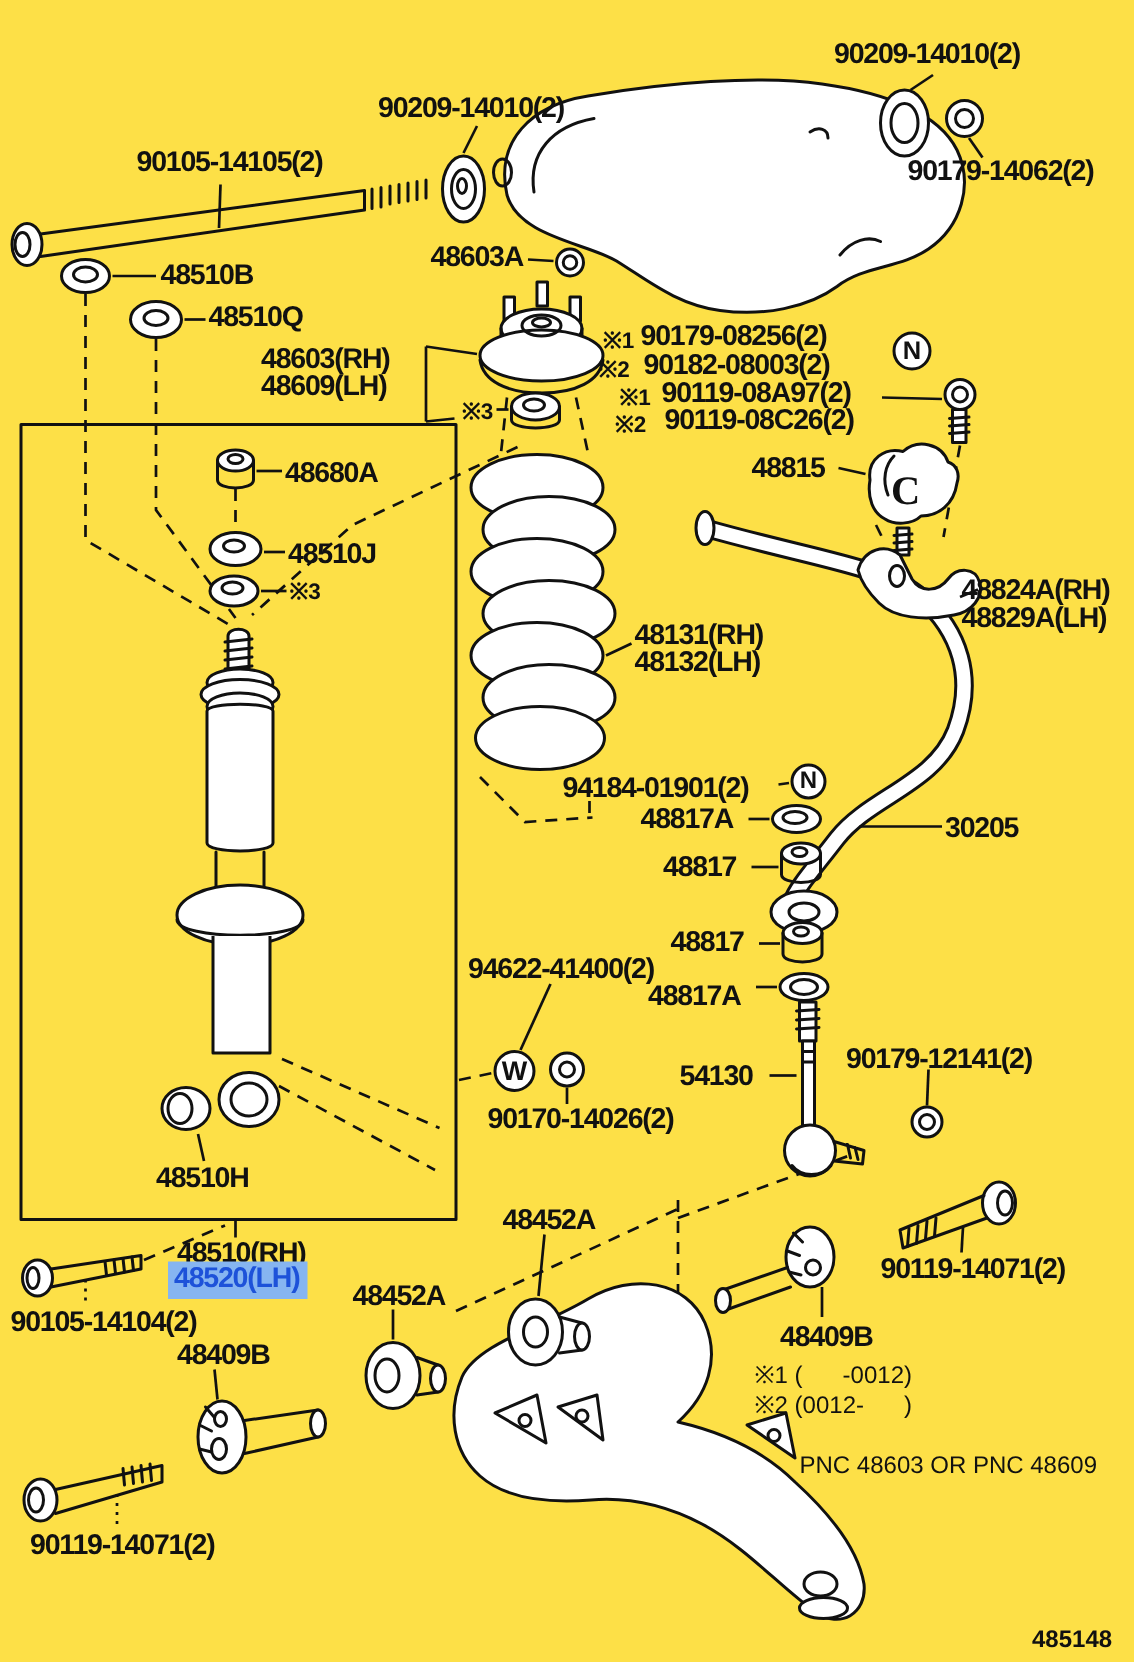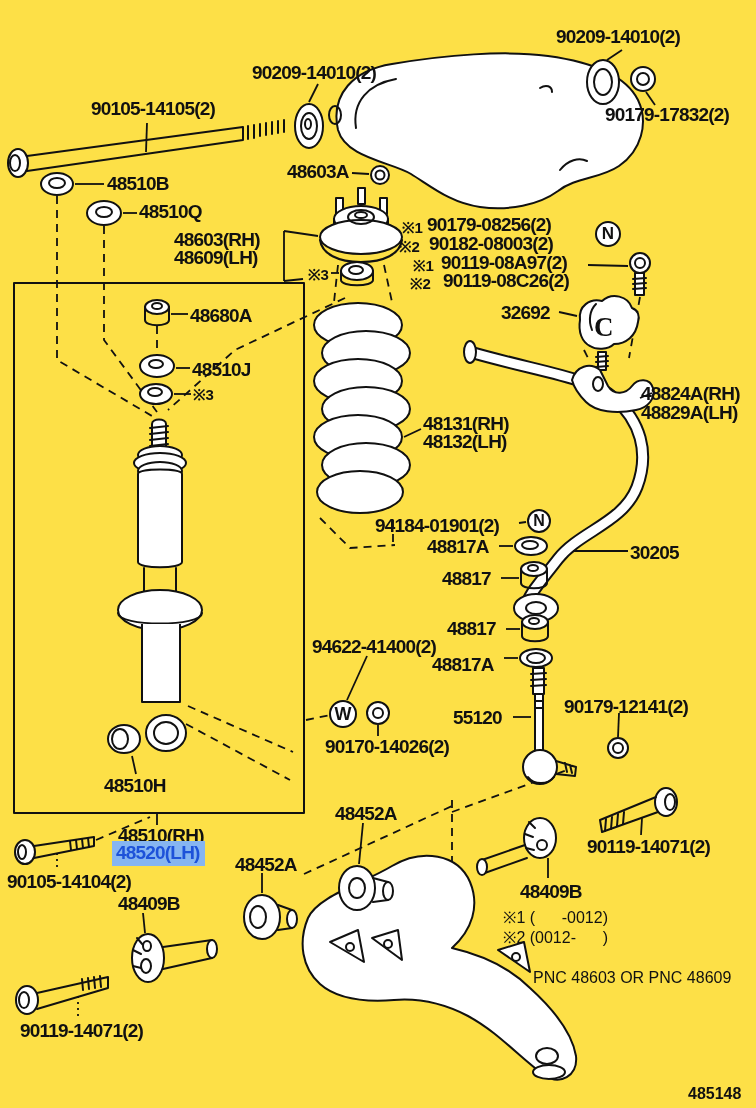--- a/index.html
+++ b/index.html
@@ -267,51 +267,51 @@
     <path class="s" d="M656,797 L600,820 M658,812 L602,832 M600,820 l2,12"></path>
     <path class="s" d="M606,819 l-1,12 M612,817 l-1,12 M618,814 l-1,12 M624,812 l-1,12"></path>
     <path class="ld" d="M642,818 L641,835"></path>
   </g>
 
 </svg>
 
 <div class="lbl" style="left:556px;top:27px">90209-14010(2)</div>
 <div class="lbl" style="left:252px;top:63px">90209-14010(2)</div>
 <div class="lbl" style="left:91px;top:99px">90105-14105(2)</div>
-<div class="lbl" style="left:605px;top:105px">90179-17832(2)</div>
+<div class="lbl" style="left:605px;top:105px">90179-14062(2)</div>
 <div class="lbl" style="left:287px;top:162px">48603A</div>
 <div class="lbl" style="left:107px;top:174px">48510B</div>
 <div class="lbl" style="left:139px;top:202px">48510Q</div>
 <div class="lbl" style="left:174px;top:230px">48603(RH)</div>
 <div class="lbl" style="left:174px;top:248px">48609(LH)</div>
 <div class="lbl sym" style="left:402px;top:220px">※1</div>
 <div class="lbl" style="left:427px;top:215px">90179-08256(2)</div>
 <div class="lbl sym" style="left:399px;top:239px">※2</div>
 <div class="lbl" style="left:429px;top:234px">90182-08003(2)</div>
 <div class="lbl sym" style="left:413px;top:258px">※1</div>
 <div class="lbl" style="left:441px;top:253px">90119-08A97(2)</div>
 <div class="lbl sym" style="left:410px;top:276px">※2</div>
 <div class="lbl" style="left:443px;top:271px">90119-08C26(2)</div>
 <div class="lbl sym" style="left:308px;top:267px">※3</div>
-<div class="lbl" style="left:501px;top:303px">32692</div>
+<div class="lbl" style="left:501px;top:303px">48815</div>
 <div class="lbl" style="left:190px;top:306px">48680A</div>
 <div class="lbl" style="left:192px;top:360px">48510J</div>
 <div class="lbl sym" style="left:193px;top:387px">※3</div>
 <div class="lbl" style="left:423px;top:414px">48131(RH)</div>
 <div class="lbl" style="left:423px;top:432px">48132(LH)</div>
 <div class="lbl" style="left:641px;top:384px">48824A(RH)</div>
 <div class="lbl" style="left:641px;top:403px">48829A(LH)</div>
 <div class="lbl" style="left:375px;top:516px">94184-01901(2)</div>
 <div class="lbl" style="left:427px;top:537px">48817A</div>
 <div class="lbl" style="left:442px;top:569px">48817</div>
 <div class="lbl" style="left:630px;top:543px">30205</div>
 <div class="lbl" style="left:447px;top:619px">48817</div>
 <div class="lbl" style="left:432px;top:655px">48817A</div>
 <div class="lbl" style="left:312px;top:637px">94622-41400(2)</div>
-<div class="lbl" style="left:453px;top:708px">55120</div>
+<div class="lbl" style="left:453px;top:708px">54130</div>
 <div class="lbl" style="left:564px;top:697px">90179-12141(2)</div>
 <div class="lbl" style="left:325px;top:737px">90170-14026(2)</div>
 <div class="lbl" style="left:104px;top:776px">48510H</div>
 <div class="lbl" style="left:118px;top:826px">48510(RH)</div>
 <div class="lbl hl" style="left:112px;top:841px">48520(LH)</div>
 <div class="lbl" style="left:335px;top:804px">48452A</div>
 <div class="lbl" style="left:235px;top:855px">48452A</div>
 <div class="lbl" style="left:7px;top:872px">90105-14104(2)</div>
 <div class="lbl" style="left:118px;top:894px">48409B</div>
 <div class="lbl" style="left:20px;top:1021px">90119-14071(2)</div>

